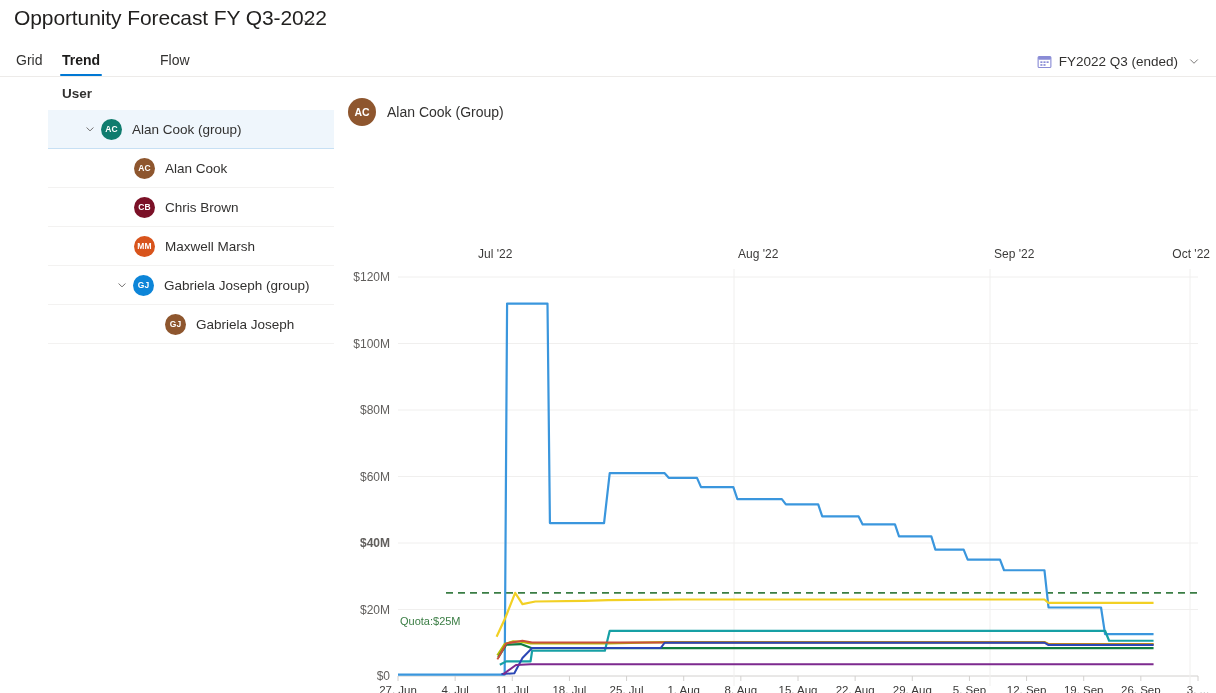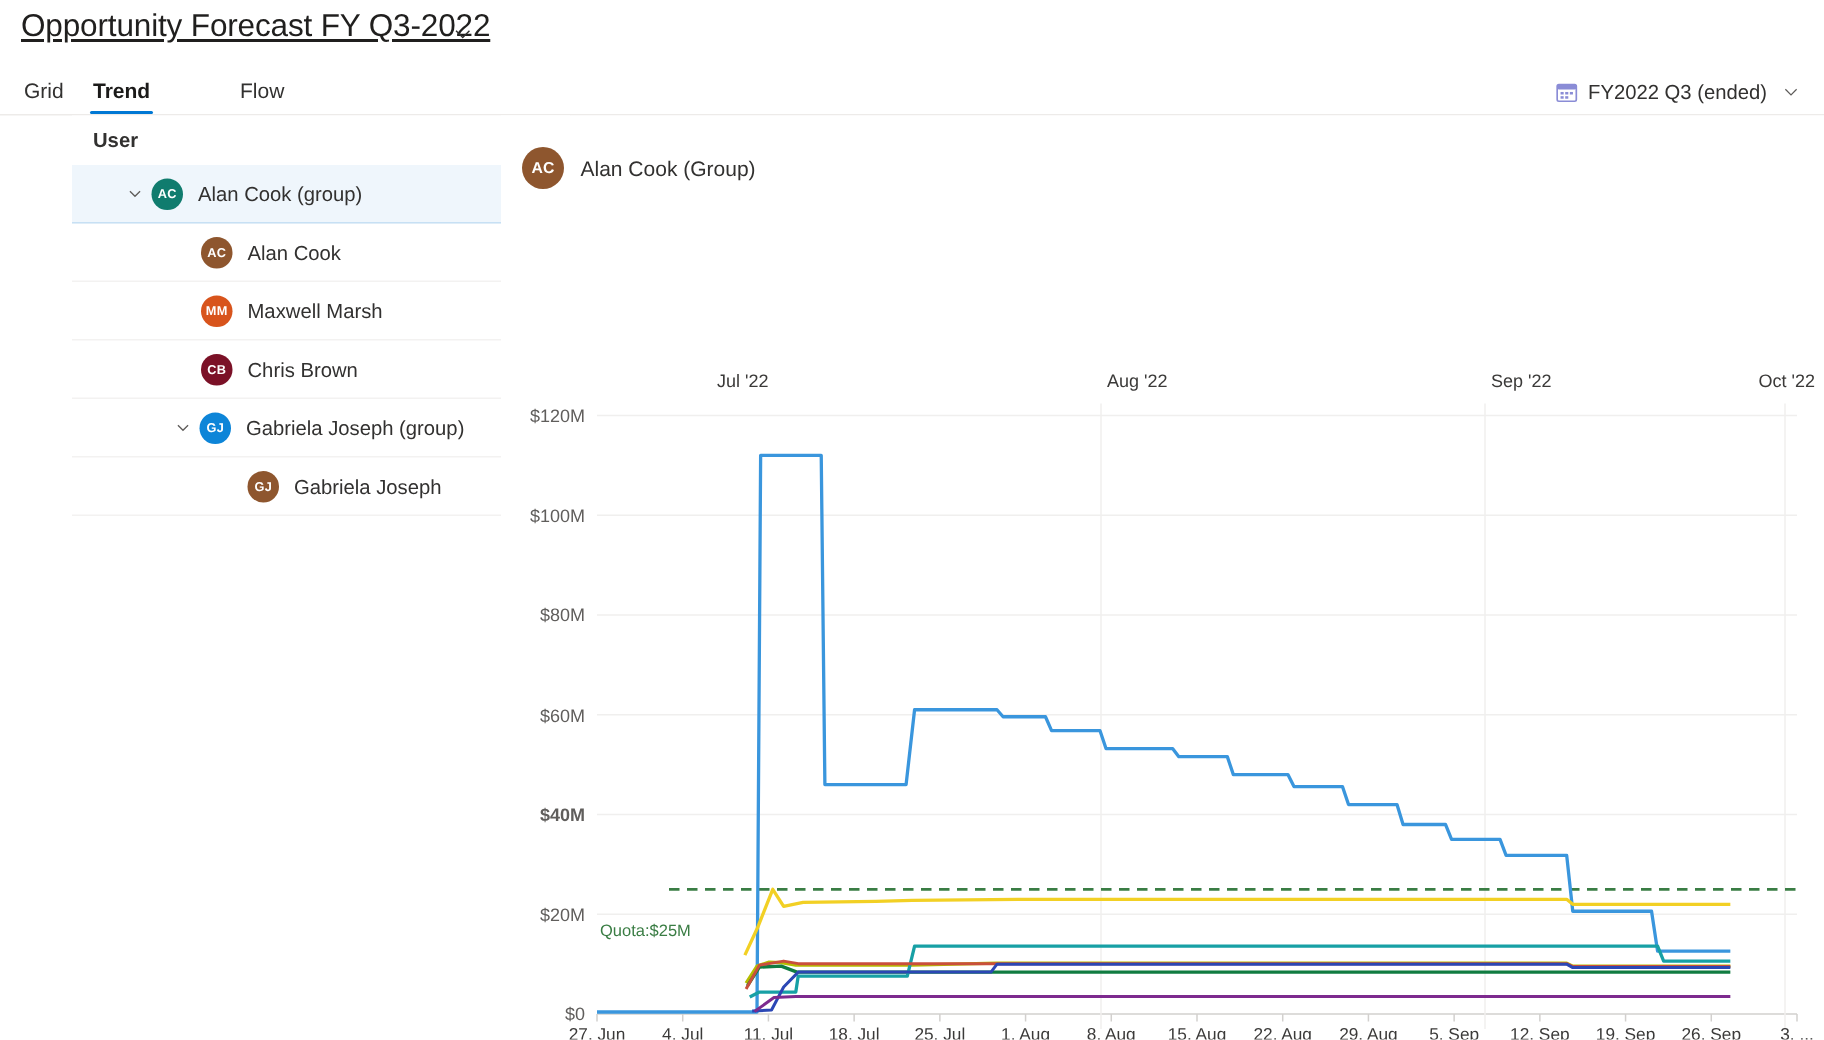--- a/index.html
+++ b/index.html
@@ -12,21 +12,20 @@
     -webkit-font-smoothing:antialiased;
   }
   #app { position:relative; width:1216px; height:693px; }
 
   
   .page-header { position:absolute; left:0; top:0; width:1216px; height:44px; }
   .page-title {
     position:absolute; left:14px; top:6px;
     font-size:21px; font-weight:400; color:#201f1e; letter-spacing:-0.1px;
     white-space:nowrap;
-    text-decoration:underline;
   }
   .title-chev {
     position:absolute; left:297px; top:11px; width:22px; height:22px;
     display:flex; align-items:center; justify-content:center; cursor:pointer;
   }
 
   
   .tabstrip {
     position:absolute; left:0; top:44px; width:1216px; height:33px;
     border-bottom:1px solid #edebe9;
@@ -183,33 +182,33 @@
           <div class="user-name">Alan Cook</div>
           <div class="share-btn">
             <svg width="16" height="16" viewBox="0 0 18 18">
               <path d="M2.6 15.4 V6.4 H7.4" fill="none" stroke="#b9b8b6" stroke-width="1.3"></path>
               <path d="M2.6 15.4 H11.6 V10.6" fill="none" stroke="#b9b8b6" stroke-width="1.3"></path>
               <path d="M7.2 9.8 C7.8 6.4 10 5.2 12.6 5.0 V2.4 L16.4 6.4 L12.6 10.3 V7.7 C10.2 7.8 8.4 8.4 7.2 9.8 Z" fill="#b9b8b6"></path>
             </svg>
           </div>
         </div>
         <div class="user-row lvl1">
-          <div class="avatar" style="background: rgb(216, 84, 28);">MM</div>
-          <div class="user-name">Maxwell Marsh</div>
+          <div class="avatar" style="background: rgb(123, 17, 39);">CB</div>
+          <div class="user-name">Chris Brown</div>
           <div class="share-btn">
             <svg width="16" height="16" viewBox="0 0 18 18">
               <path d="M2.6 15.4 V6.4 H7.4" fill="none" stroke="#2b6cb8" stroke-width="1.3"></path>
               <path d="M2.6 15.4 H11.6 V10.6" fill="none" stroke="#2b6cb8" stroke-width="1.3"></path>
               <path d="M7.2 9.8 C7.8 6.4 10 5.2 12.6 5.0 V2.4 L16.4 6.4 L12.6 10.3 V7.7 C10.2 7.8 8.4 8.4 7.2 9.8 Z" fill="#2b6cb8"></path>
             </svg>
           </div>
         </div>
         <div class="user-row lvl1">
-          <div class="avatar" style="background: rgb(123, 17, 39);">CB</div>
-          <div class="user-name">Chris Brown</div>
+          <div class="avatar" style="background: rgb(216, 84, 28);">MM</div>
+          <div class="user-name">Maxwell Marsh</div>
           <div class="share-btn">
             <svg width="16" height="16" viewBox="0 0 18 18">
               <path d="M2.6 15.4 V6.4 H7.4" fill="none" stroke="#2b6cb8" stroke-width="1.3"></path>
               <path d="M2.6 15.4 H11.6 V10.6" fill="none" stroke="#2b6cb8" stroke-width="1.3"></path>
               <path d="M7.2 9.8 C7.8 6.4 10 5.2 12.6 5.0 V2.4 L16.4 6.4 L12.6 10.3 V7.7 C10.2 7.8 8.4 8.4 7.2 9.8 Z" fill="#2b6cb8"></path>
             </svg>
           </div>
         </div>
         <div class="user-row lvl1t">
           <div class="twisty">

